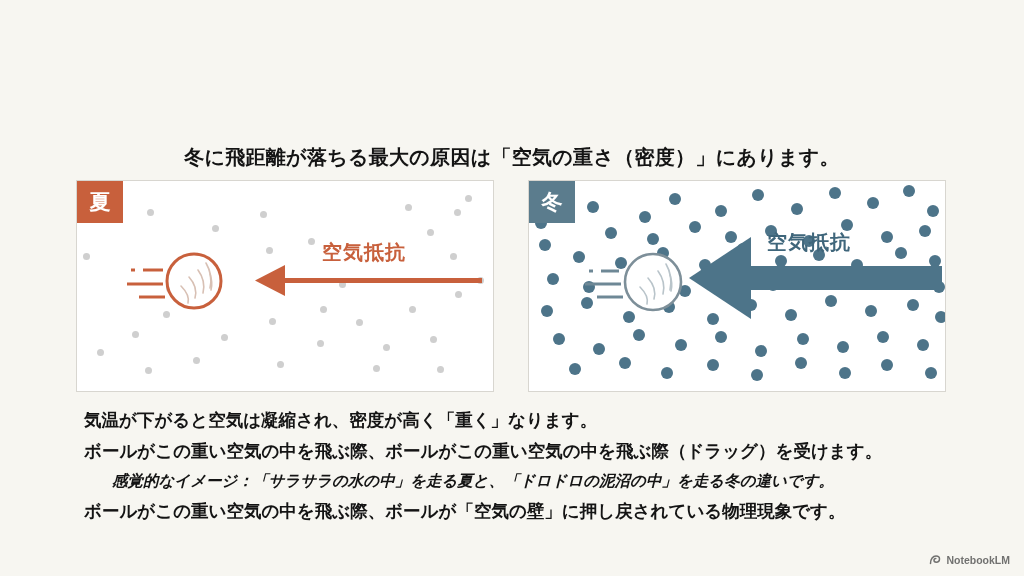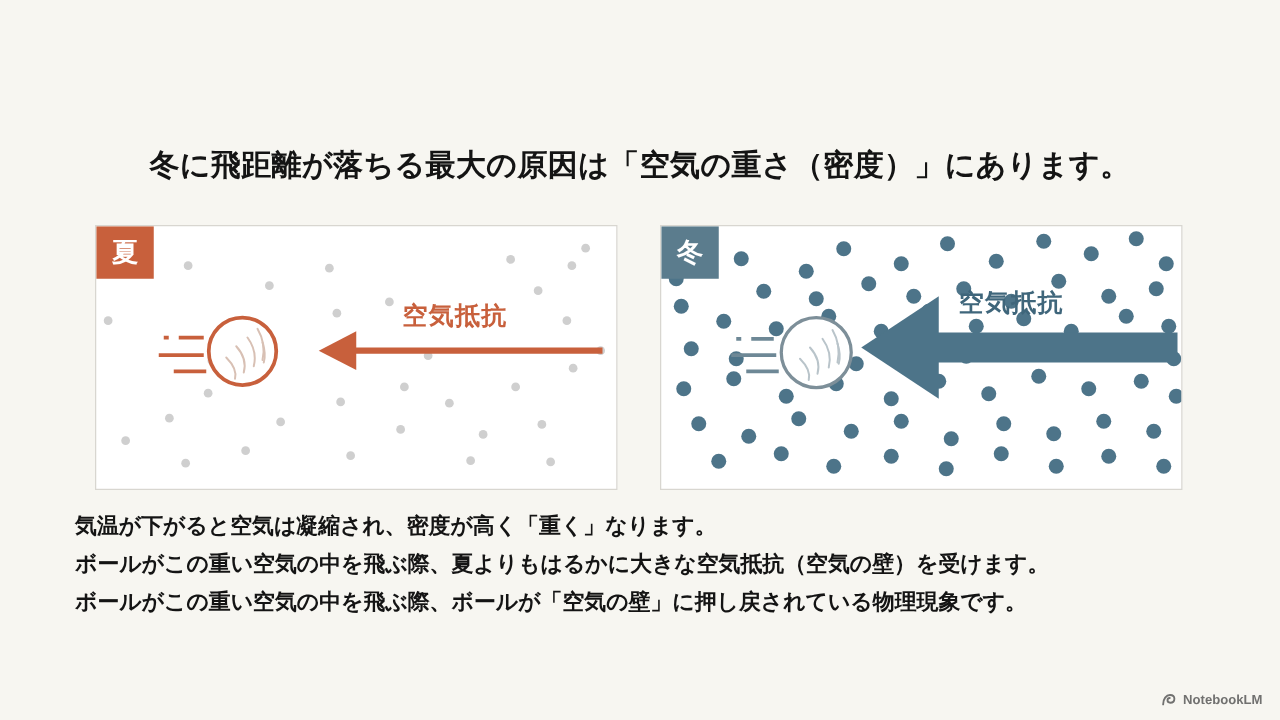--- a/index.html
+++ b/index.html
@@ -31,23 +31,23 @@
     font-size: 31px;
     font-weight: 700;
     letter-spacing: 0.5px;
     color: #121212;
     white-space: nowrap;
   }
   .subtitle {
     position: absolute;
     left: 0;
     right: 0;
-    top: 116px;
+    top: 144px;
     text-align: center;
-    font-size: 24px;
+    font-size: 20px;
     font-weight: 700;
     letter-spacing: 0.3px;
     color: #141414;
     white-space: nowrap;
   }
 
   
   .panel {
     position: absolute;
     top: 180px;
@@ -119,21 +119,21 @@
     position: absolute;
     left: 0; top: 0;
     width: 418px;
     height: 212px;
     z-index: 3;
   }
 
   
   .body-copy {
     position: absolute;
-    left: 60px;
+    left: 84px;
     top: 412px;
     width: 880px;
   }
   .body-line {
     font-size: 17.5px;
     font-weight: 700;
     color: #141414;
     line-height: 1.0;
     margin-bottom: 13px;
     white-space: nowrap;
@@ -339,21 +339,22 @@
 
       <g fill="#4d7489">
         <rect x="215" y="85" width="198" height="24"></rect>
         <polygon points="160,97 222,56 222,138"></polygon>
       </g>
     </svg>
   </div>
 
   <div class="body-copy">
     <div class="body-line">気温が下がると空気は凝縮され、密度が高く「重く」なります。</div>
-    <div class="body-line">ボールがこの重い空気の中を飛ぶ際、夏よりもはるかに大きな空気抵抗（空気の壁）を受けます。</div>
+    <div class="body-line">ボールがこの重い空気の中を飛ぶ際、ボールがこの重い空気の中を飛ぶ際（ドラッグ）を受けます。</div>
+    <div class="body-line indent">感覚的なイメージ：「サラサラの水の中」を走る夏と、「ドロドロの泥沼の中」を走る冬の違いです。</div>
     <div class="body-line last">ボールがこの重い空気の中を飛ぶ際、ボールが「空気の壁」に押し戻されている物理現象です。</div>
   </div>
 
   <div class="watermark">
     <span>
       <svg width="12" height="12" viewBox="0 0 12 12">
         <path d="M1.5 9.5 C1.5 5 4 2 7 2 C9 2 10.5 3.2 10.5 5 C10.5 7 9 8.2 7.2 8.2 C5.8 8.2 5 7.4 5 6.3 C5 5.2 5.8 4.4 6.8 4.4" fill="none" stroke="#5a5a5a" stroke-width="1.5" stroke-linecap="round"></path>
       </svg>
     </span>
     <span>NotebookLM</span>

